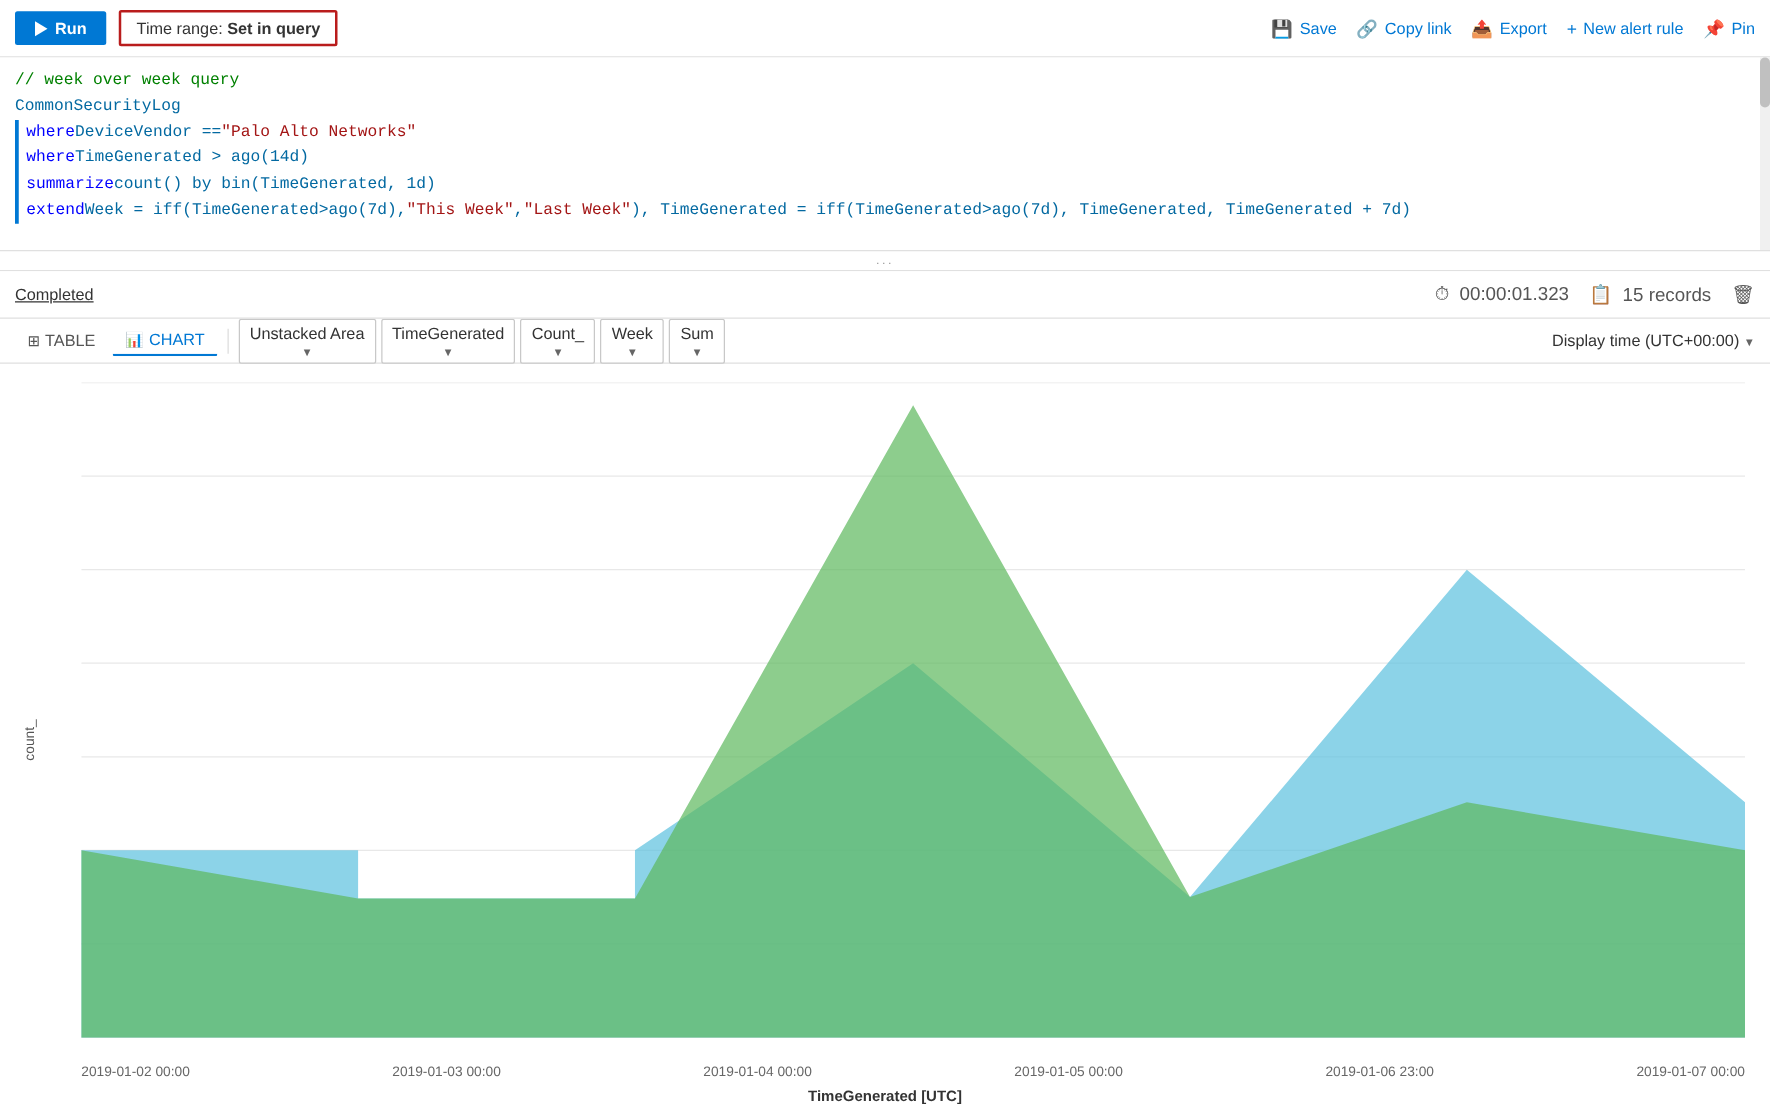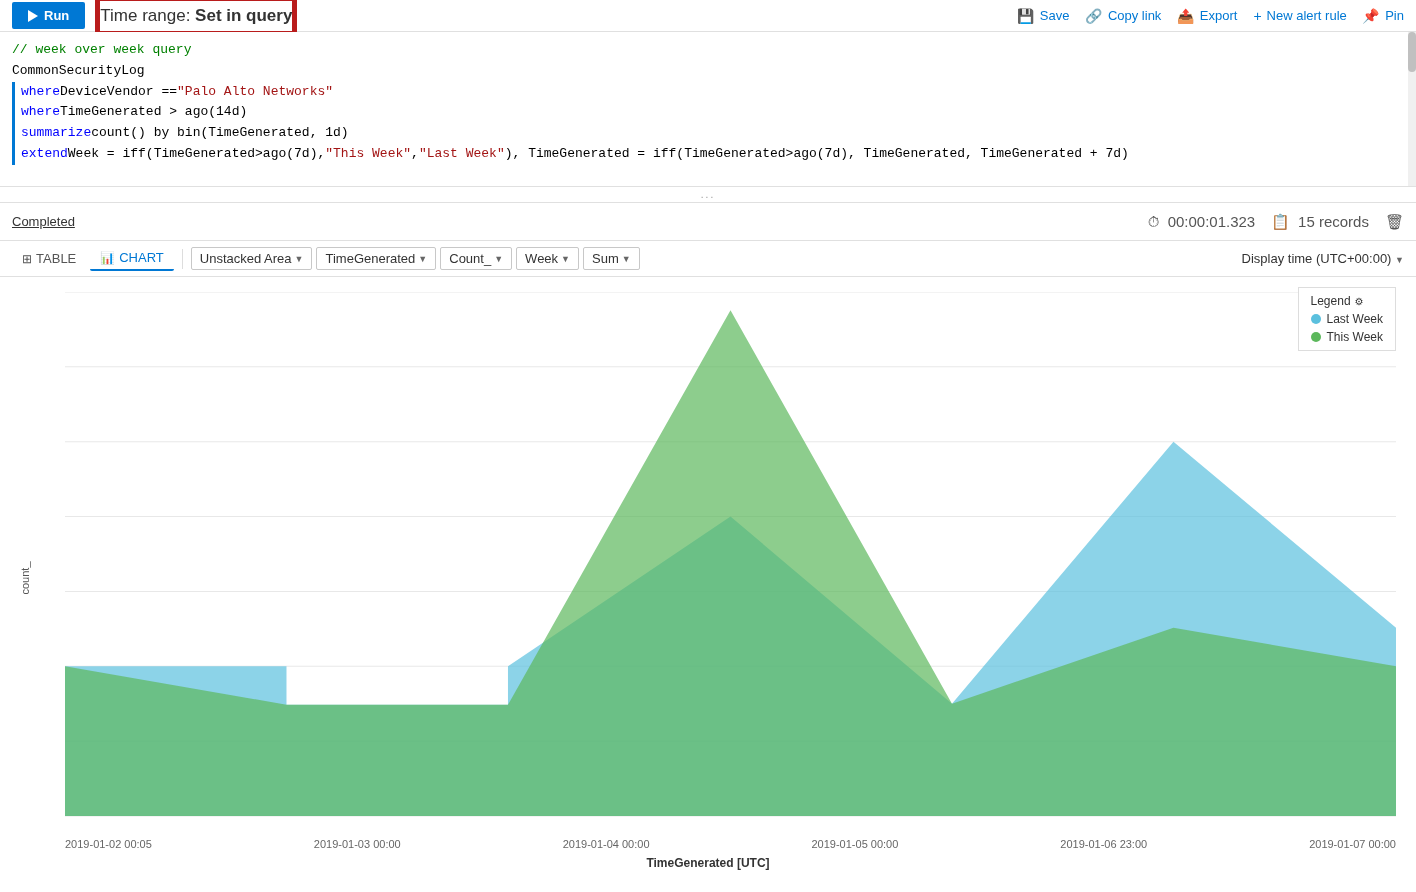--- a/index.html
+++ b/index.html
@@ -5,21 +5,21 @@
     * { box-sizing: border-box; margin: 0; padding: 0; }
     body { font-family: 'Segoe UI', Arial, sans-serif; font-size: 13px; background: #fff; color: #333; overflow: hidden; }
 
     
     .toolbar {
       display: flex;
       align-items: center;
       justify-content: space-between;
       padding: 6px 12px;
       border-bottom: 1px solid #e0e0e0;
-      height: 32px;
+      height: 46px;
     }
     .toolbar-left { display: flex; align-items: center; gap: 10px; }
     .toolbar-right { display: flex; align-items: center; gap: 16px; }
 
     .btn-run {
       background: #0078d4;
       color: #fff;
       border: none;
       padding: 6px 16px;
       border-radius: 2px;
@@ -27,25 +27,25 @@
       display: flex;
       align-items: center;
       gap: 6px;
       font-size: 13px;
       font-weight: 600;
     }
     .btn-run .play-icon { width: 0; height: 0; border-top: 6px solid transparent; border-bottom: 6px solid transparent; border-left: 10px solid #fff; display: inline-block; }
 
     .time-range-btn {
       background: #fff;
-      border: 5px solid #b91c1c;
+      border: 2px solid #b91c1c;
       border-radius: 2px;
-      padding: 5px 0;
-      cursor: pointer;
-      font-size: 17px;
+      padding: 5px 12px;
+      cursor: pointer;
+      font-size: 13px;
       color: #333;
     }
 
     .toolbar-action {
       display: flex;
       align-items: center;
       gap: 5px;
       cursor: pointer;
       color: #0078d4;
       font-size: 13px;
@@ -63,21 +63,21 @@
       border-bottom: 1px solid #e0e0e0;
       min-height: 155px;
       position: relative;
     }
     .query-line { display: flex; align-items: flex-start; }
     .query-indent { display: flex; }
     .code-bar { width: 3px; background: #0078d4; margin-right: 6px; flex-shrink: 0; }
     .code-keyword { color: #0000ff; }
     .code-string { color: #a31515; }
     .code-comment { color: #008000; }
-    .code-plain { color: #000000; }
+    .code-plain { color: #0369a1; }
 
     .resize-handle {
       text-align: center;
       color: #999;
       font-size: 10px;
       padding: 2px 0;
       cursor: row-resize;
       border-bottom: 1px solid #e0e0e0;
       letter-spacing: 2px;
     }
@@ -124,20 +124,21 @@
       display: flex;
       align-items: center;
       gap: 3px;
       padding: 3px 8px;
       border: 1px solid #c8c8c8;
       border-radius: 2px;
       cursor: pointer;
       font-size: 13px;
       color: #333;
       background: #fff;
+      flex-direction: column;
     }
     .chevron { font-size: 9px; color: #666; }
     .legend-item { display: flex; align-items: center; gap: 6px; margin-top: 4px; }
     .legend-dot { width: 10px; height: 10px; border-radius: 50%; }
 
     .main-content {
       display: flex;
       flex-direction: column;
       height: calc(892px - 46px);
     }
@@ -321,42 +322,28 @@
         <line x1="0" y1="370" x2="1280" y2="370" stroke="#e8e8e8" stroke-width="1"></line>
         <line x1="0" y1="444" x2="1280" y2="444" stroke="#e8e8e8" stroke-width="1"></line>
         <line x1="0" y1="518" x2="1280" y2="518" stroke="#e8e8e8" stroke-width="1"></line>
 
         <polygon points="0,518 0,370 213,370 213,408 426,408 426,370 640,222 853,407 1066,148 1280,332 1280,518" fill="#5bc0de" fill-opacity="0.7"></polygon>
 
         <polygon points="0,518 0,370 213,408 426,408 640,18 853,407 1066,332 1280,370 1280,518" fill="#5cb85c" fill-opacity="0.7"></polygon>
       </svg>
 
       <div style="position:absolute;bottom:28px;left:65px;right:20px;display:flex;justify-content:space-between;font-size:11px;color:#666;">
-        <span>2019-01-02 00:05</span>
+        <span>2019-01-02 00:00</span>
         <span>2019-01-03 00:00</span>
         <span>2019-01-04 00:00</span>
         <span>2019-01-05 00:00</span>
         <span>2019-01-06 23:00</span>
         <span>2019-01-07 00:00</span>
       </div>
 
       <div style="position:absolute;bottom:8px;left:0;right:0;text-align:center;font-size:12px;font-weight:600;color:#333;">
         <span>TimeGenerated [UTC]</span>
       </div>
 
-      <div style="position:absolute;right:20px;top:10px;background:rgba(255,255,255,0.95);border:1px solid #ddd;padding:6px 12px;font-size:12px;">
-        <div style="display:flex;align-items:center;gap:4px;cursor:pointer;">
-          <span>Legend</span>
-          <span style="font-size:10px;">⚙</span>
-        </div>
-        <div class="legend-item">
-          <div class="legend-dot" style="background:#5bc0de;"></div>
-          <span>Last Week</span>
-        </div>
-        <div class="legend-item">
-          <div class="legend-dot" style="background:#5cb85c;"></div>
-          <span>This Week</span>
-        </div>
-      </div>
 
     </div>
   </div>
 </div>
 
 </body></html>

